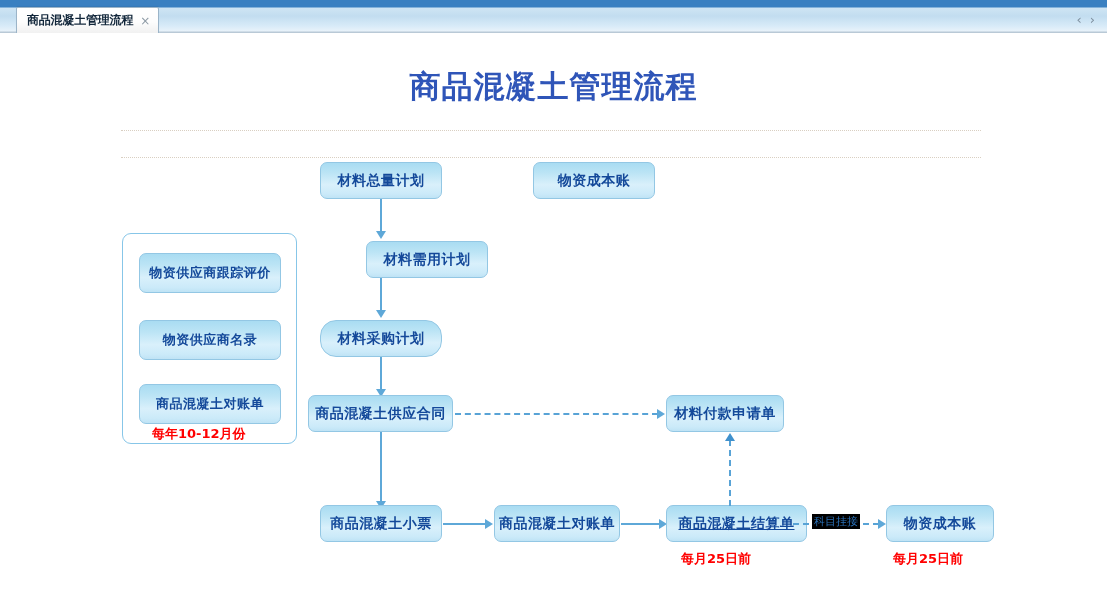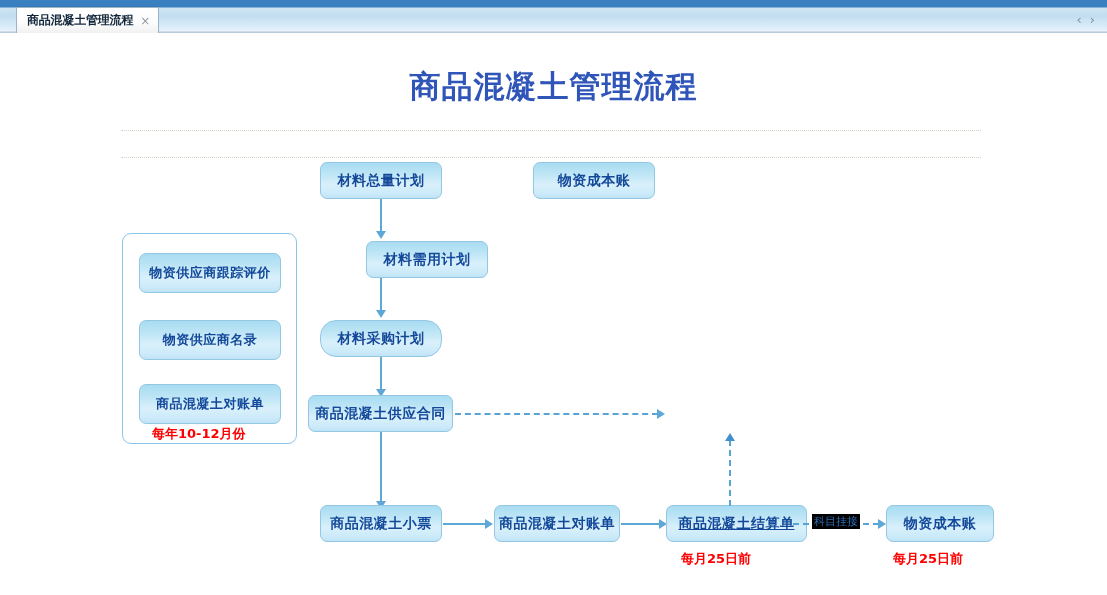--- a/index.html
+++ b/index.html
@@ -234,20 +234,21 @@
   <div class="node" style="left:320px; top:320px; width:122px; height:37px;border-radius:16px;">材料采购计划</div>
 
   <div class="conn-v" style="left:380px; top:357px; height:33px;"></div>
   <div class="arrow-down" style="left:376px; top:389px;"></div>
 
   <div class="node" style="left:308px; top:395px; width:145px; height:37px;">商品混凝土供应合同</div>
 
   <div class="dash-h" style="left:455px; top:413px; width:203px;"></div>
   <div class="arrow-right" style="left:657px; top:409px;"></div>
 
+  <div class="node" style="left:666px; top:395px; width:118px; height:37px;">材料付款申请单</div>
 
   <div class="conn-v" style="left:380px; top:432px; height:70px;"></div>
   <div class="arrow-down" style="left:376px; top:501px;"></div>
 
   <div class="node" style="left:320px; top:505px; width:122px; height:37px;">商品混凝土小票</div>
 
   <div class="conn-h" style="left:443px; top:523px; width:43px;"></div>
   <div class="arrow-right" style="left:485px; top:519px;"></div>
 
   <div class="node" style="left:494px; top:505px; width:126px; height:37px;">商品混凝土对账单</div>

